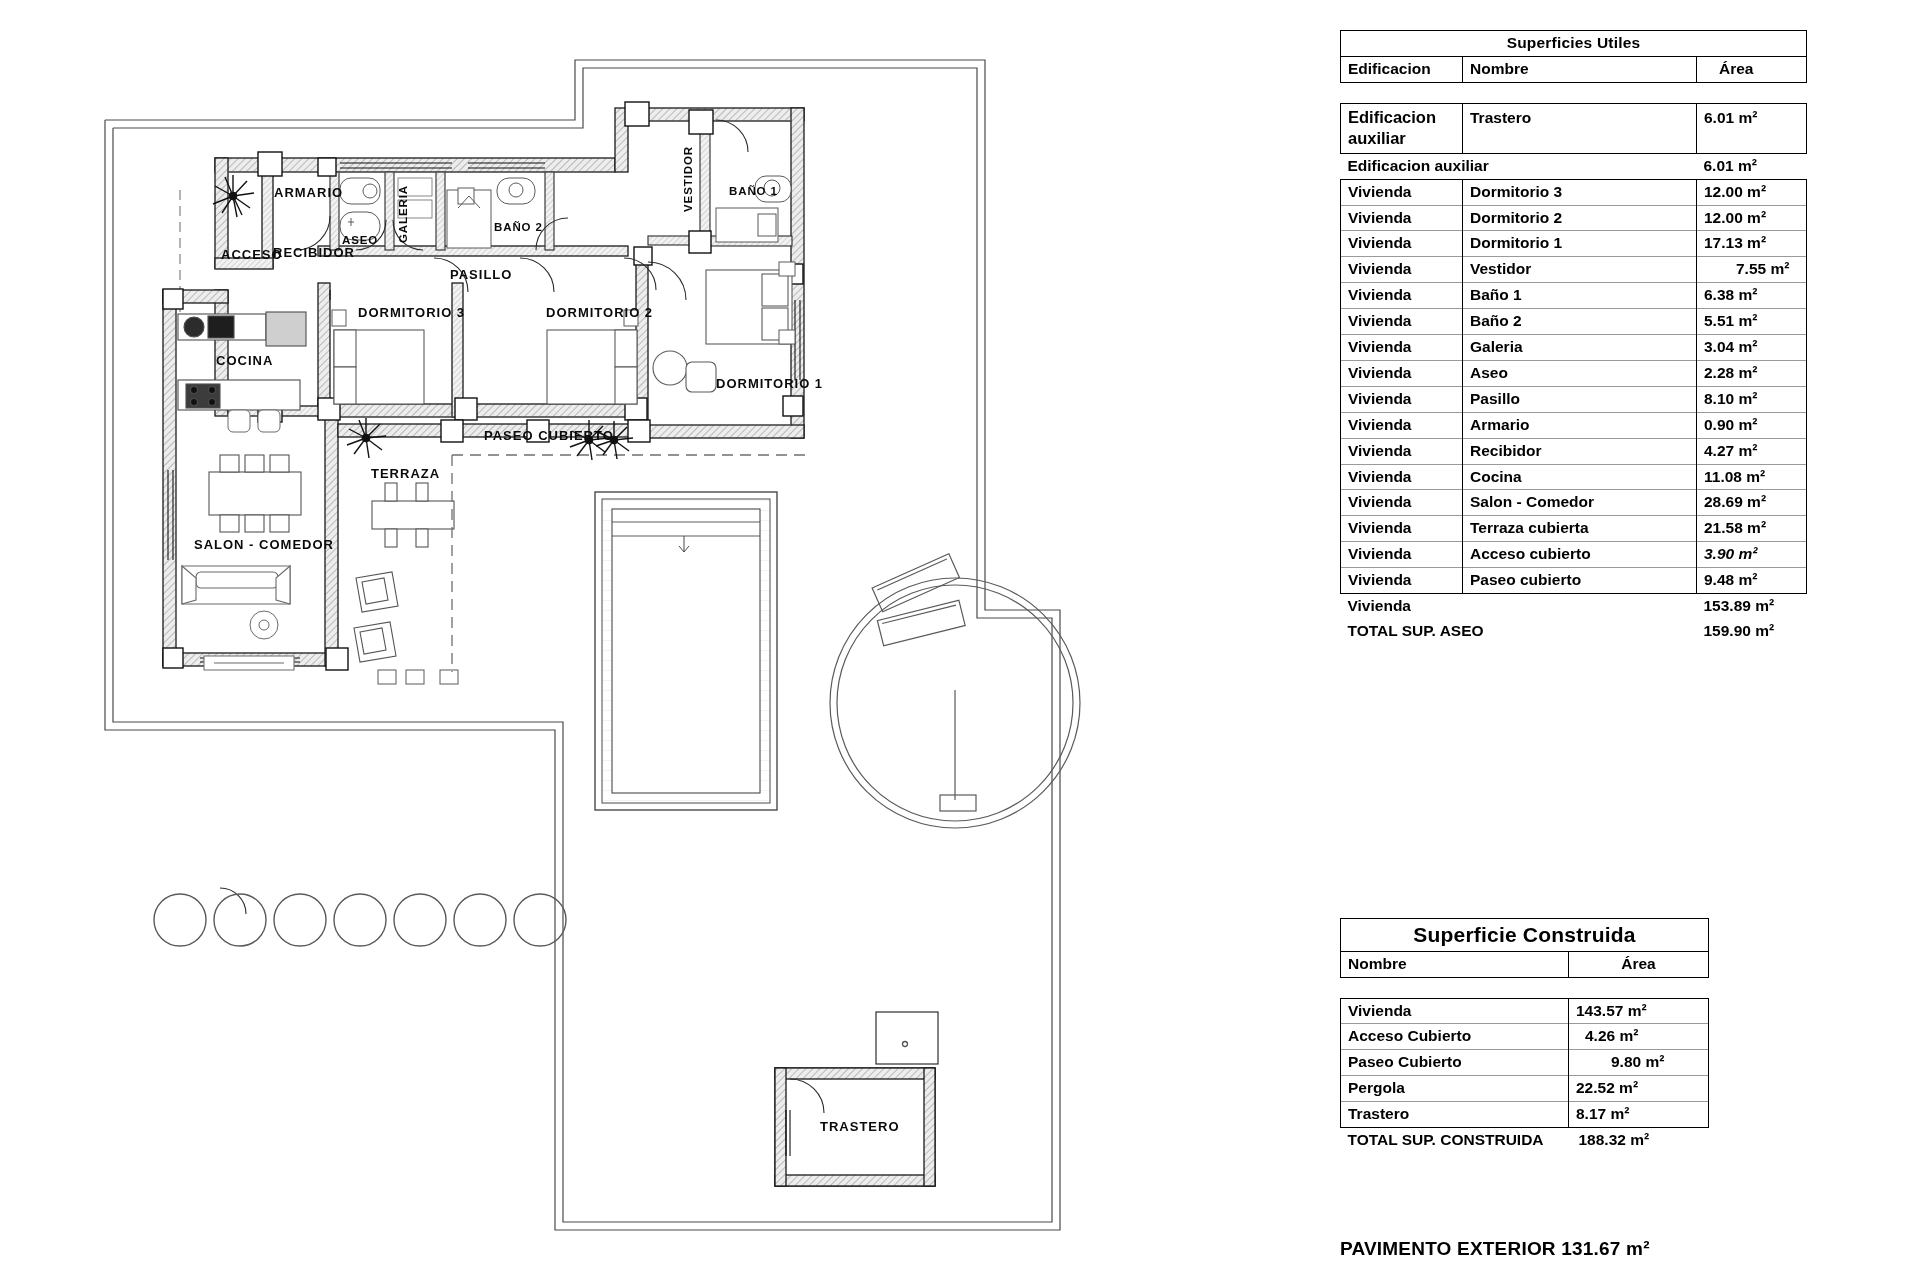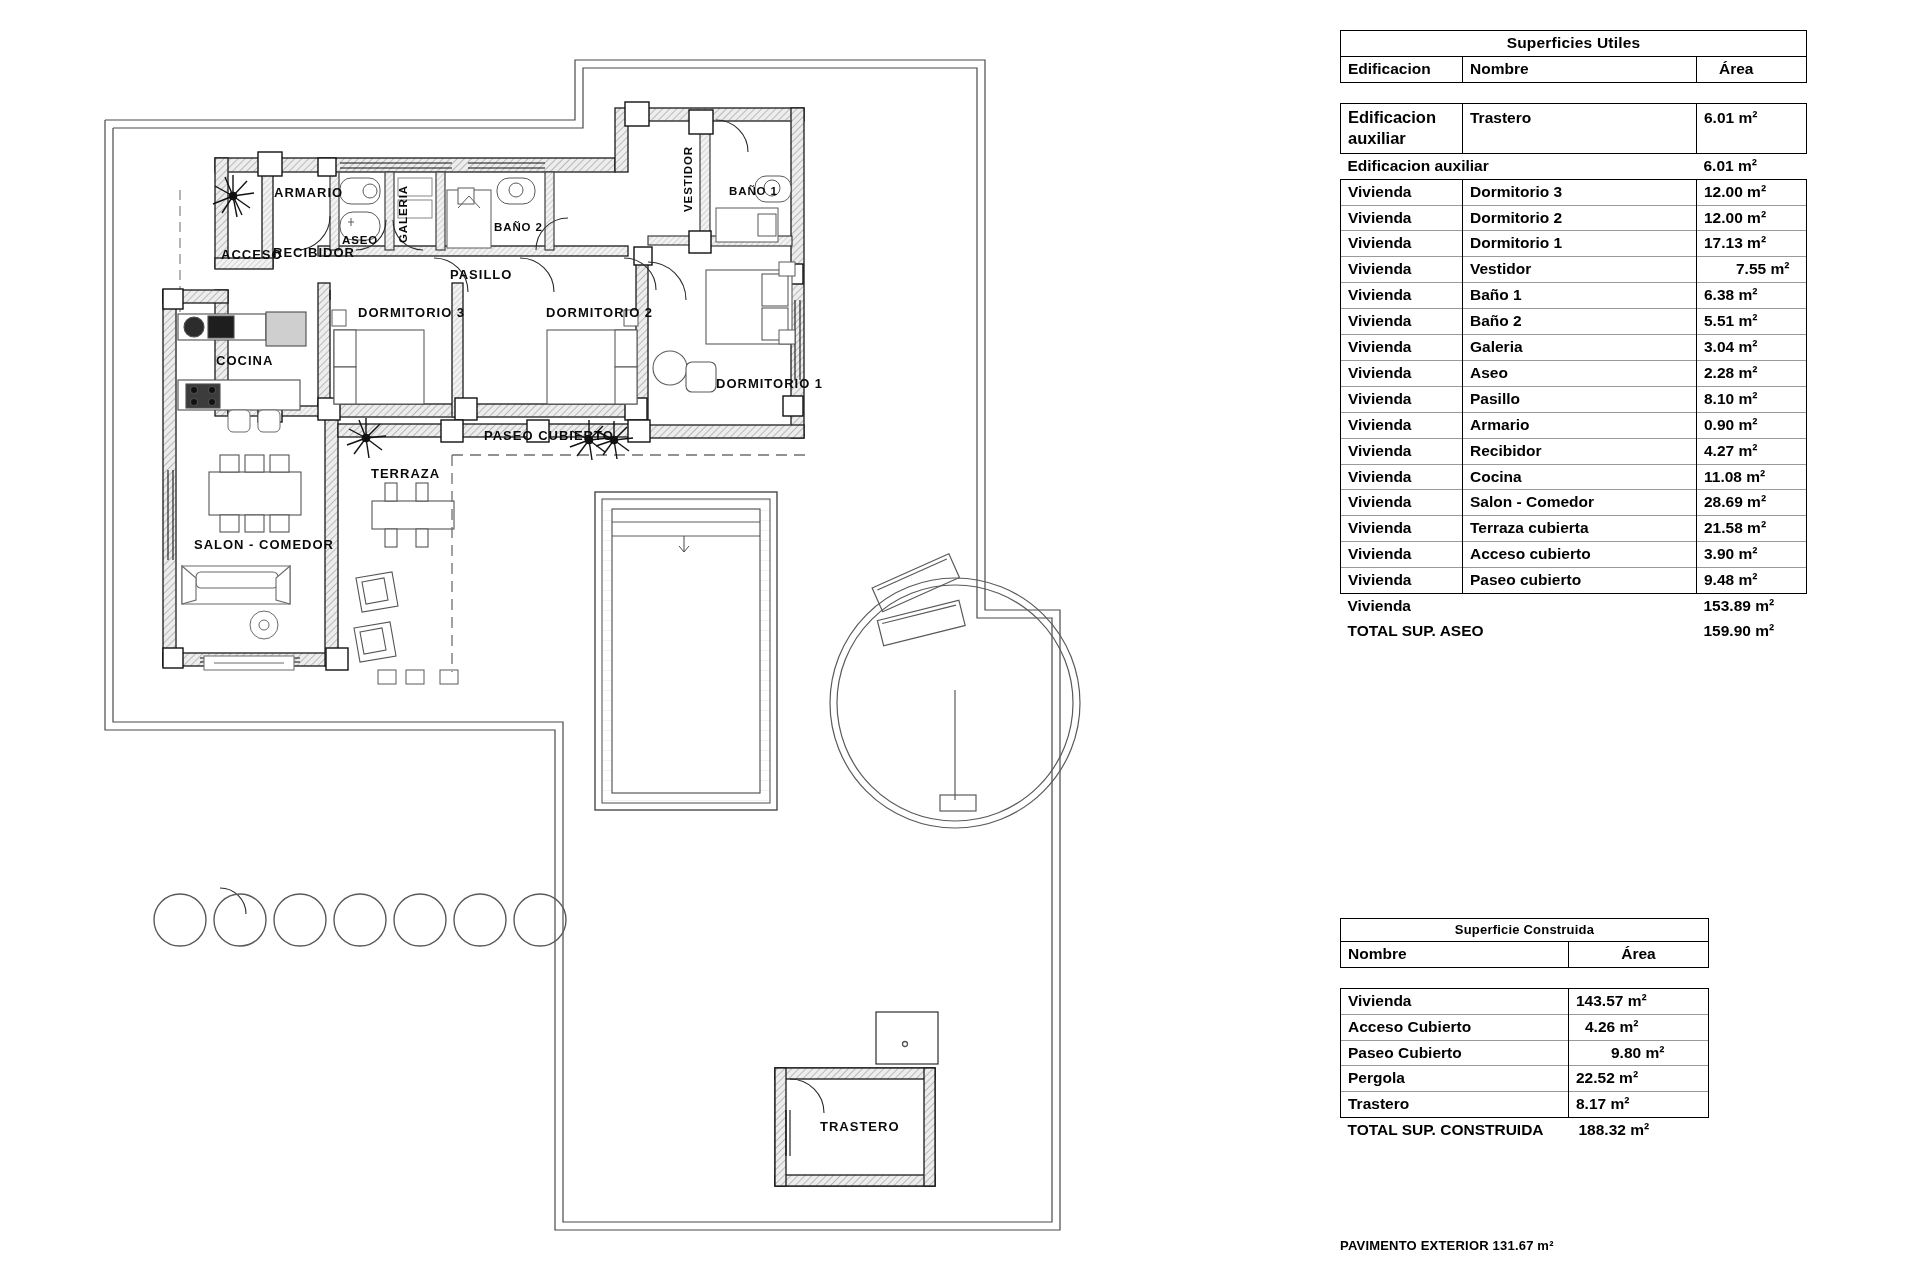--- a/index.html
+++ b/index.html
@@ -63,25 +63,25 @@
     padding:11px 0 11px 0;
   }
   .hdr-cell{font-size:15.5px;}
   .sum-cell{font-size:18.5px;padding-top:5px;padding-bottom:5px;}
   .grand-cell{font-size:18.5px;padding-top:5px;padding-bottom:6px;}
   .nogap{height:14px;border:0;padding:0;}
 
   #tbl-construida{width:368px;}
   #tbl-construida .c-nom2{width:228px;}
   #tbl-construida .c-area2{width:140px;text-align:right;}
-  #tbl-construida .title-cell{font-size:13px;}
+  #tbl-construida .title-cell{font-size:21px;}
 
   #pavimento{
     position:absolute;left:0;top:1238px;
-    font-size:13px;font-weight:bold;letter-spacing:0.2px;
+    font-size:19px;font-weight:bold;letter-spacing:0.2px;
   }
 </style>
 </head>
 <body>
 
 <div id="plan-canvas">
 
   <svg width="1330" height="1280" viewBox="0 0 1330 1280">
     <defs>
       <pattern id="hatch" width="5" height="5" patternUnits="userSpaceOnUse" patternTransform="rotate(45)">
@@ -555,21 +555,21 @@
         <td class="vline-r" style="border-top:0.9px solid #9a9a9a;">28.69 m²</td>
       </tr>
       <tr>
         <td class="vline-l vline-m" style="border-top:0.9px solid #9a9a9a;">Vivienda</td>
         <td class="vline-m" style="border-top:0.9px solid #9a9a9a;">Terraza cubierta</td>
         <td class="vline-r" style="border-top:0.9px solid #9a9a9a;">21.58 m²</td>
       </tr>
       <tr>
         <td class="vline-l vline-m" style="border-top:0.9px solid #9a9a9a;">Vivienda</td>
         <td class="vline-m" style="border-top:0.9px solid #9a9a9a;">Acceso cubierto</td>
-        <td class="vline-r" style="border-top:0.9px solid #9a9a9a;">3.90 m²</td>
+        <td class="vline-r" style="border-top:0.9px solid #9a9a9a;font-style:italic;">3.90 m²</td>
       </tr>
       <tr>
         <td class="vline-l vline-m" style="border-top:0.9px solid #9a9a9a;border-bottom:1.4px solid #000;">Vivienda</td>
         <td class="vline-m" style="border-top:0.9px solid #9a9a9a;border-bottom:1.4px solid #000;">Paseo cubierto</td>
         <td class="vline-r" style="border-top:0.9px solid #9a9a9a;border-bottom:1.4px solid #000;">9.48 m²</td>
       </tr>
 
       <tr>
         <td class="sum-cell" colspan="2">Vivienda</td>
         <td class="sum-cell">153.89 m²</td>

